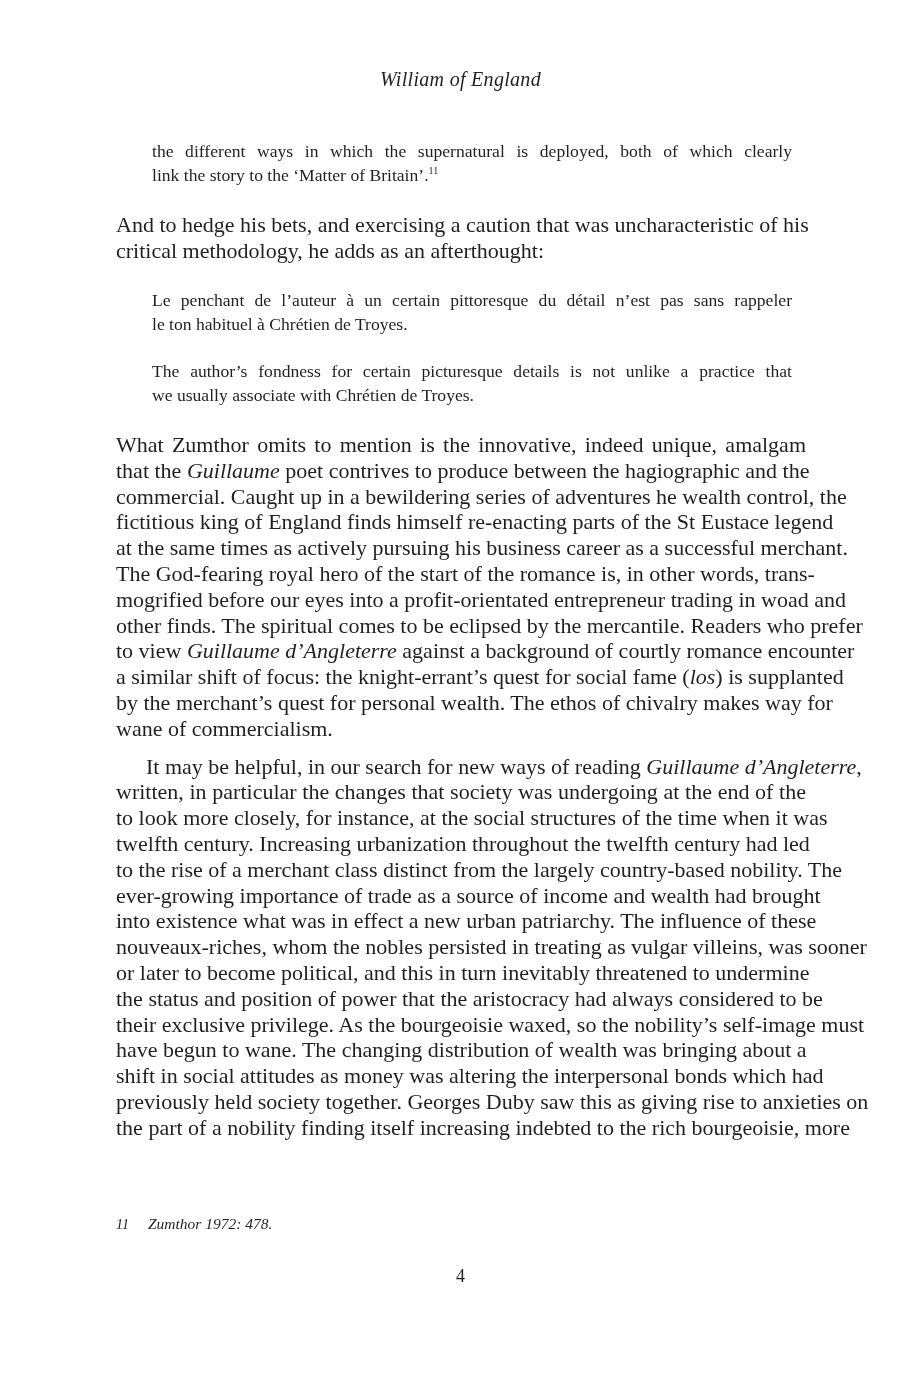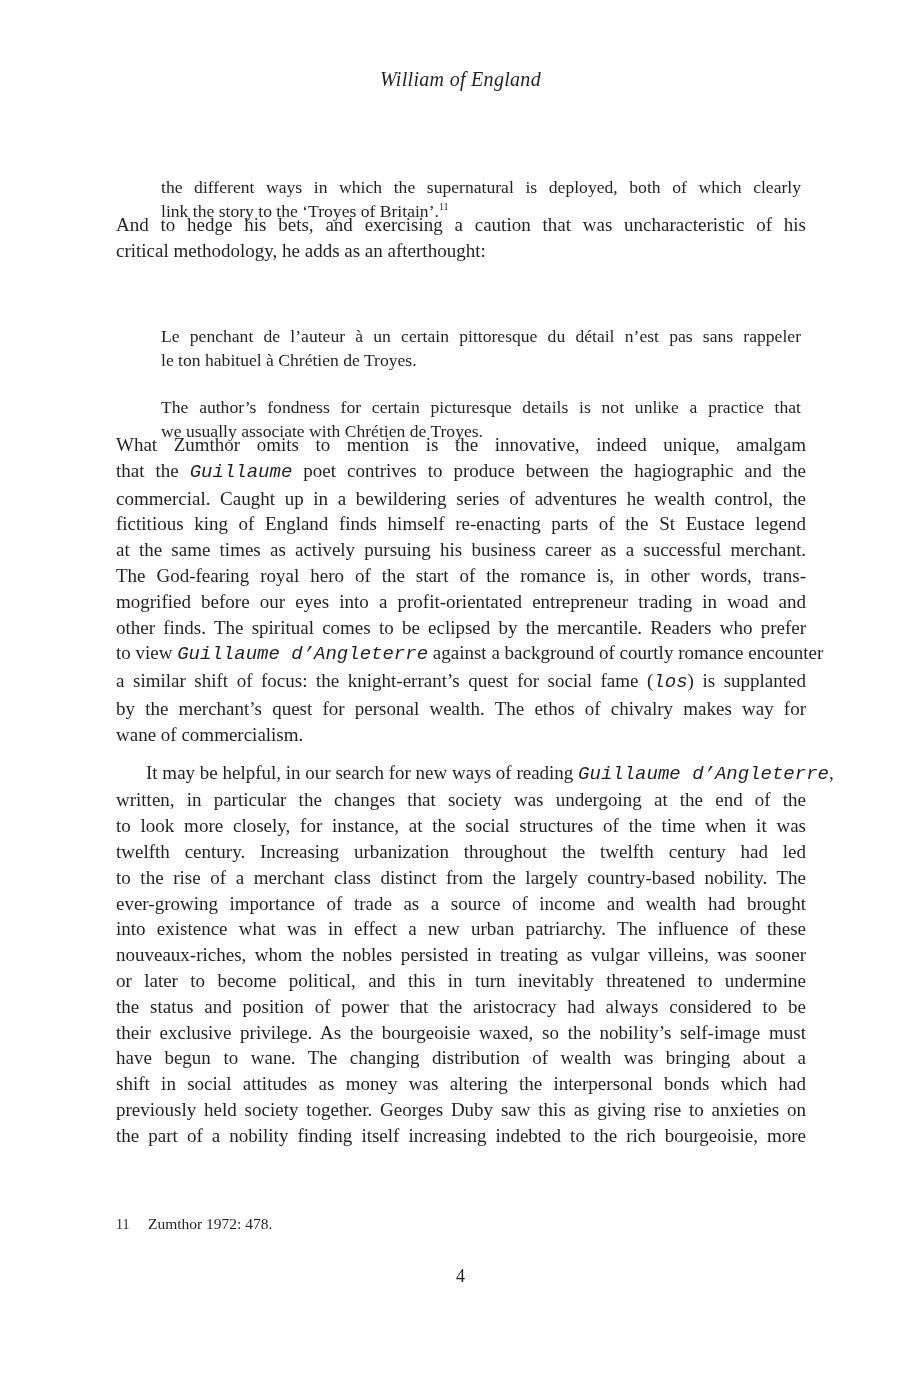--- a/index.html
+++ b/index.html
@@ -26,56 +26,56 @@
       left: 0; right: 0;
       text-align: center;
       font-style: italic;
       font-size: 20px;
       letter-spacing: 0.3px;
     }
     .block {
       position: absolute;
       left: 116px;
       width: 690px;
-      font-size: 19px;
+      font-size: 22px;
       line-height: 25.8px;
     }
     .quote {
       position: absolute;
-      left: 161px;
+      left: 152px;
       width: 640px;
       font-size: 17.6px;
       line-height: 24px;
-      margin-top: 36px;
     }
     .line {
       display: block;
       white-space: nowrap;
       text-align: justify;
       text-align-last: justify;
     }
     .line.last {
       text-align-last: left;
     }
     .line.indent {
       padding-left: 30px;
       margin-top: 12px;
     }
     sup {
       font-size: 10px;
       line-height: 0;
       vertical-align: 7px;
     }
-    em { font-style: italic; font-family: Liberation Mono, monospace; }
+    em { font-style: italic; }
     .footnote {
       position: absolute;
       left: 116px;
       top: 1214px;
       font-size: 15.5px;
       line-height: 20px;
+      font-style: italic;
     }
     .footnote .fn-num {
       display: inline-block;
       width: 32px;
       font-size: 14px;
     }
     .folio {
       position: absolute;
       top: 1266px;
       left: 0; right: 0;
@@ -85,21 +85,21 @@
   </style>
 </head>
 <body>
 
 <div class="page">
 
   <div class="running-head">William of England</div>
 
   <div class="quote" style="top:139px;">
     <span class="line">the different ways in which the supernatural is deployed, both of which clearly</span>
-    <span class="line last"><span>link the story to the ‘Troyes of Britain’.</span><sup>11</sup></span>
+    <span class="line last"><span>link the story to the ‘Matter of Britain’.</span><sup>11</sup></span>
   </div>
 
   <div class="block" style="top:212px;">
     <span class="line">And to hedge his bets, and exercising a caution that was uncharacteristic of his</span>
     <span class="line last">critical methodology, he adds as an afterthought:</span>
   </div>
 
   <div class="quote" style="top:288px;">
     <span class="line">Le penchant de l’auteur à un certain pittoresque du détail n’est pas sans rappeler</span>
     <span class="line last">le ton habituel à Chrétien de Troyes.</span>

